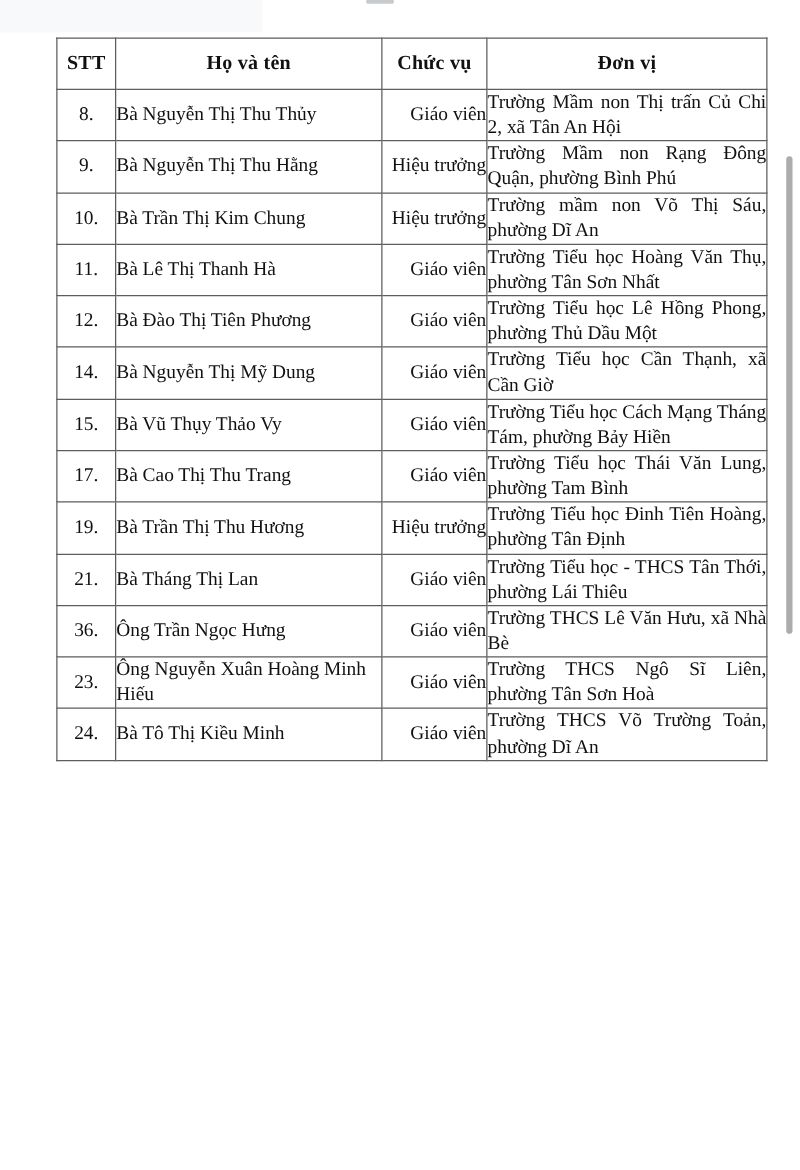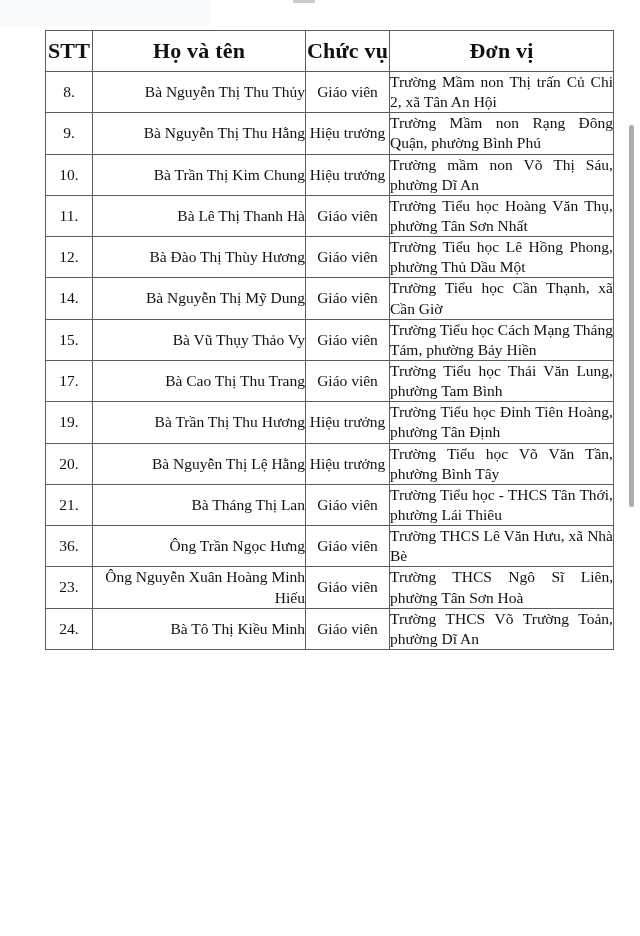--- a/index.html
+++ b/index.html
@@ -53,43 +53,43 @@
 
   col.c-stt  { width: 47px; }
   col.c-name { width: 213px; }
   col.c-role { width: 84px; }
   col.c-unit { width: 224px; }
 
   
   thead th {
     text-align: center;
     font-weight: bold;
-    font-size: 22px;
+    font-size: 16px;
     height: 40px;
     line-height: 1.15;
     letter-spacing: 0.2px;
   }
 
   
   .cell {
     padding: 7px 8px;
     font-size: 15.5px;
     line-height: 1.3;
   }
   .cell-stt {
     text-align: center;
     padding: 7px 6px 7px 0;
     font-size: 15.5px;
   }
   .cell-name {
+    text-align: left;
+    padding-left: 11px;
+  }
+  .cell-role {
     text-align: right;
-    padding-left: 11px;
-  }
-  .cell-role {
-    text-align: center;
     padding: 7px 4px;
     line-height: 1.3;
   }
   .cell-unit {
     text-align: justify;
     text-align-last: left;
     padding: 7px 9px 7px 10px;
     line-height: 1.3;
     hyphens: none;
   }
@@ -155,21 +155,21 @@
         <td class="cell cell-unit">Trường mầm non Võ Thị Sáu, phường Dĩ An</td>
       </tr>
       <tr>
         <td class="cell cell-stt">11.</td>
         <td class="cell cell-name">Bà Lê Thị Thanh Hà</td>
         <td class="cell cell-role">Giáo viên</td>
         <td class="cell cell-unit">Trường Tiểu học Hoàng Văn Thụ, phường Tân Sơn Nhất</td>
       </tr>
       <tr>
         <td class="cell cell-stt">12.</td>
-        <td class="cell cell-name">Bà Đào Thị Thùy Hương</td>
+        <td class="cell cell-name">Bà Đào Thị Tiên Phương</td>
         <td class="cell cell-role">Giáo viên</td>
         <td class="cell cell-unit">Trường Tiểu học Lê Hồng Phong, phường Thủ Dầu Một</td>
       </tr>
       <tr>
         <td class="cell cell-stt">14.</td>
         <td class="cell cell-name">Bà Nguyễn Thị Mỹ Dung</td>
         <td class="cell cell-role">Giáo viên</td>
         <td class="cell cell-unit">Trường Tiểu học Cần Thạnh, xã Cần Giờ</td>
       </tr>
       <tr>
@@ -184,26 +184,20 @@
         <td class="cell cell-role">Giáo viên</td>
         <td class="cell cell-unit">Trường Tiểu học Thái Văn Lung, phường Tam Bình</td>
       </tr>
       <tr>
         <td class="cell cell-stt">19.</td>
         <td class="cell cell-name">Bà Trần Thị Thu Hương</td>
         <td class="cell cell-role">Hiệu trưởng</td>
         <td class="cell cell-unit">Trường Tiểu học Đinh Tiên Hoàng, phường Tân Định</td>
       </tr>
       <tr>
-        <td class="cell cell-stt">20.</td>
-        <td class="cell cell-name">Bà Nguyễn Thị Lệ Hằng</td>
-        <td class="cell cell-role">Hiệu trưởng</td>
-        <td class="cell cell-unit">Trường Tiểu học Võ Văn Tần, phường Bình Tây</td>
-      </tr>
-      <tr>
         <td class="cell cell-stt">21.</td>
         <td class="cell cell-name">Bà Tháng Thị Lan</td>
         <td class="cell cell-role">Giáo viên</td>
         <td class="cell cell-unit">Trường Tiểu học - THCS Tân Thới, phường Lái Thiêu</td>
       </tr>
       <tr>
         <td class="cell cell-stt">36.</td>
         <td class="cell cell-name">Ông Trần Ngọc Hưng</td>
         <td class="cell cell-role">Giáo viên</td>
         <td class="cell cell-unit">Trường THCS Lê Văn Hưu, xã Nhà Bè</td>

